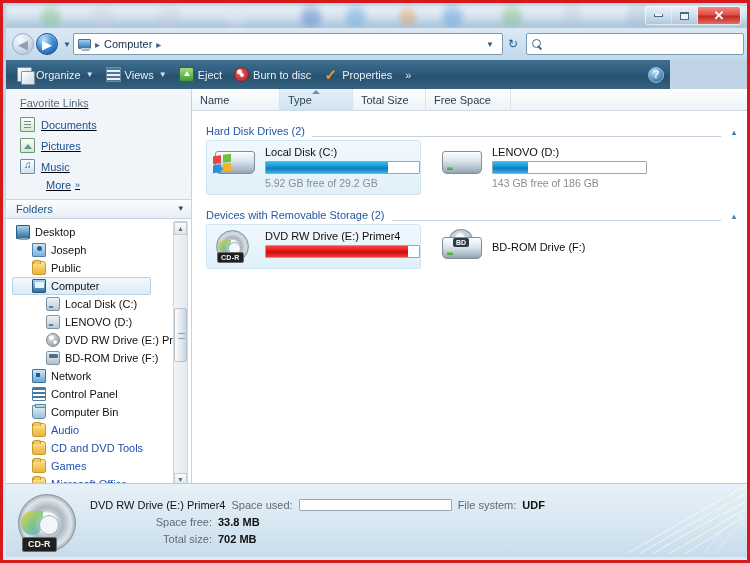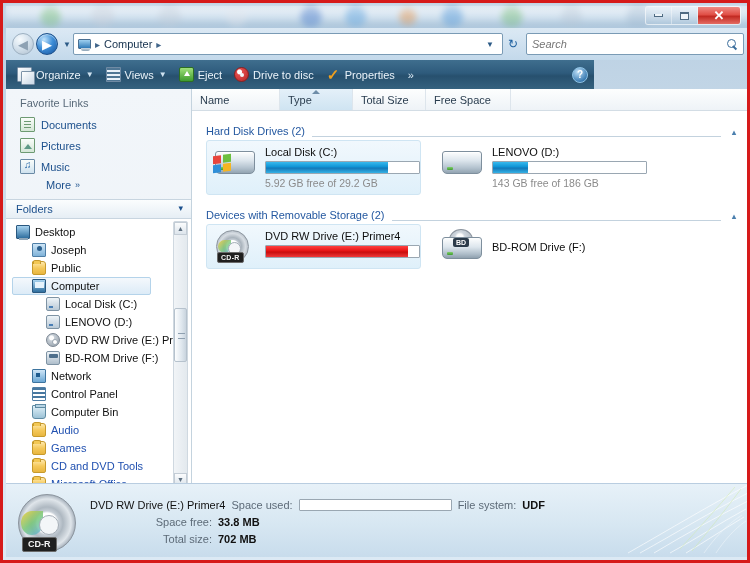--- a/index.html
+++ b/index.html
@@ -142,21 +142,21 @@
     border: 1.4px solid #3c6e9c; border-radius: 50%;
   }
   .magnifier::after {
     content:''; position:absolute; left:6px; top:6px; width:5px; height:1.6px;
     background: #3c6e9c; transform: rotate(45deg); transform-origin: left center;
   }
 
   
   #toolbar {
     position: absolute; left: 3px; top: 57px;
-    width: 588px; height: 29px;
+    width: 664px; height: 29px;
     background: linear-gradient(180deg,#3f6e8e 0%,#2e5b7c 45%,#27506e 55%,#35627f 100%);
     display: flex; align-items: center; padding: 0 6px; gap: 2px;
   }
   .tb-item {
     display: flex; align-items: center; gap: 4px;
     height: 22px; padding: 0 5px; border-radius: 2px;
     color: #eaf3fa; font-size: 11px; white-space: nowrap;
   }
   .tb-caret { font-size: 8px; color: #cfe2f0; margin-left: 1px; }
   .tb-chevrons { color: #dceaf5; font-size: 11px; padding: 0 6px; }
@@ -193,20 +193,21 @@
 
   
   #sidebar {
     width: 186px; flex: none;
     background: linear-gradient(180deg,#f2f6fa 0%,#eaf0f6 100%);
     border-right: 1px solid #c4d3de;
     display: flex; flex-direction: column;
   }
   #favorite-links {
     padding: 6px 12px 4px 0;
+    text-decoration: underline;
   }
   .fav-header {
     color: #5a6b7a; font-size: 11px; padding: 2px 10px 5px 14px;
   }
   .fav-item {
     display: flex; align-items: center; gap: 6px;
     padding: 3px 10px 3px 14px; color: #1b4f8c; font-size: 11px;
   }
   .fav-icon { width: 15px; height: 15px; flex: none; position: relative; }
   .ico-doc { background: linear-gradient(180deg,#fafdfa,#d4e6d6); border:1px solid #6d9a72; border-radius:1px; }
@@ -512,21 +513,20 @@
       <span class="crumb-text">Computer</span>
       <span class="crumb-sep">▸</span>
       <span id="addr-dropdown">▼</span>
     </div>
 
     <div id="btn-refresh">
       <span>↻</span>
     </div>
 
     <div id="search-box">
-      <input id="search-input" placeholder="Search" style="">
       <span class="magnifier"></span>
     </div>
   </div>
 
   <div id="toolbar">
     <div class="tb-item">
       <span class="ico ico-organize"></span>
       <span>Organize</span>
       <span class="tb-caret">▼</span>
     </div>
@@ -534,21 +534,21 @@
       <span class="ico ico-views"></span>
       <span>Views</span>
       <span class="tb-caret">▼</span>
     </div>
     <div class="tb-item">
       <span class="ico ico-eject"></span>
       <span>Eject</span>
     </div>
     <div class="tb-item">
       <span class="ico ico-burn"></span>
-      <span>Drive to disc</span>
+      <span>Burn to disc</span>
     </div>
     <div class="tb-item">
       <span class="ico ico-check">✓</span>
       <span>Properties</span>
     </div>
     <div class="tb-chevrons">»</div>
     <div id="help-button">
       <span>?</span>
     </div>
   </div>
@@ -629,25 +629,25 @@
             <div class="tree-row indent1">
               <span class="t-ico ti-recycle"></span>
               <span>Computer Bin</span>
             </div>
             <div class="tree-row indent1 link">
               <span class="t-ico ti-folder"></span>
               <span>Audio</span>
             </div>
             <div class="tree-row indent1 link">
               <span class="t-ico ti-folder"></span>
-              <span>Games</span>
+              <span>CD and DVD Tools</span>
             </div>
             <div class="tree-row indent1 link">
               <span class="t-ico ti-folder"></span>
-              <span>CD and DVD Tools</span>
+              <span>Games</span>
             </div>
             <div class="tree-row indent1 link">
               <span class="t-ico ti-folder"></span>
               <span>Microsoft Office</span>
             </div>
           </div>
 
         <div id="tree-scrollbar">
           <div class="sb-arrow" id="sb-up">
             <span>▲</span>

